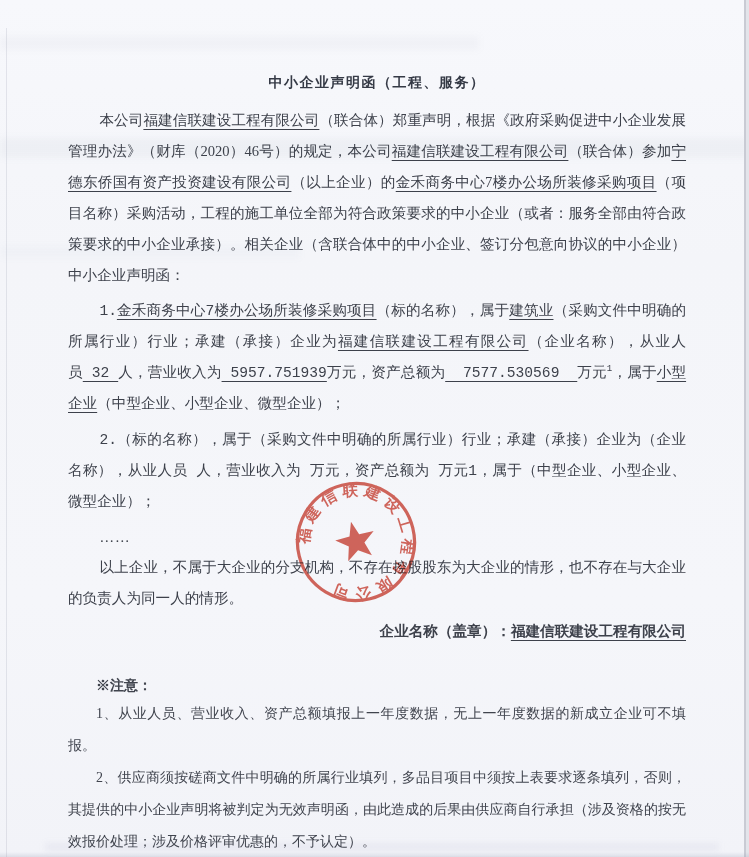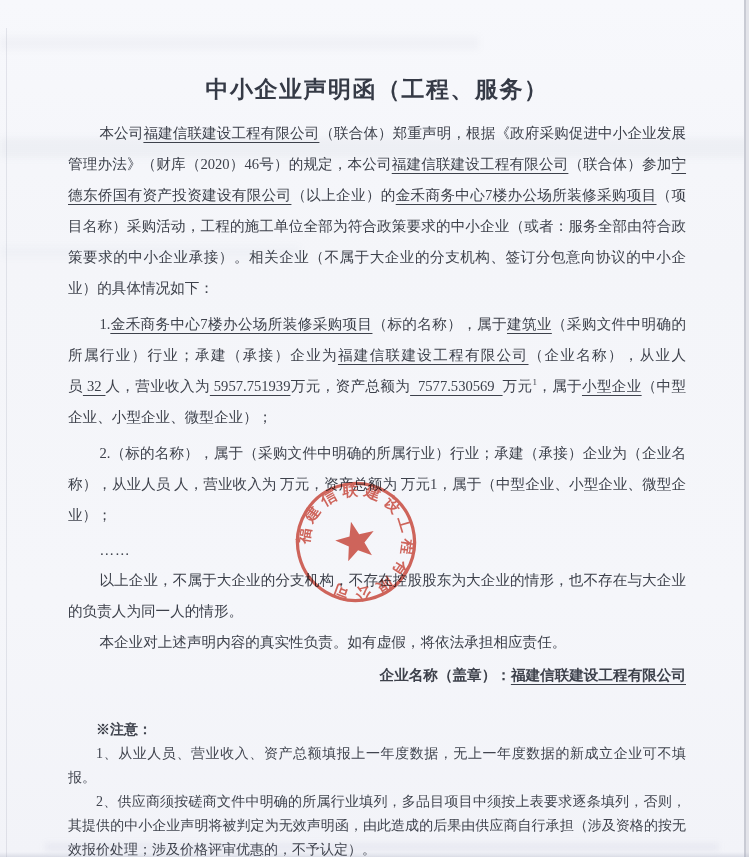--- a/index.html
+++ b/index.html
@@ -21,33 +21,33 @@
   .ghost.g1{top:138px;left:0;width:100%;height:20px;background:rgba(110,120,150,.055);}
   .ghost.g2{top:36px;left:0;width:64%;height:14px;background:rgba(110,120,150,.045);}
   .ghost.g3{top:246px;left:0;width:40%;height:12px;background:rgba(110,120,150,.03);}
   .ghost.g4{bottom:6px;left:6%;width:90%;height:8px;background:rgba(110,120,150,.07);}
 
   .content{
     position:absolute;left:68px;top:74px;width:618px;
     color:#3d414b;font-size:14.6px;
   }
   .title{
-    text-align:center;font-weight:bold;font-size:23px;letter-spacing:1.5px;
+    text-align:center;font-weight:bold;font-size:14px;letter-spacing:1.5px;
     color:#353a46;margin:0 0 13px 0;
   }
   .para{
     margin:0;text-align:justify;text-indent:2.15em;line-height:31px;
   }
-  .para.item{margin-top:5px;}
+  .para.item{margin-top:5px;font-family:Liberation Mono, monospace;}
   .para.ellip{margin-top:4px;line-height:30px;letter-spacing:1px;}
   .para.sign{text-align:right;margin-top:2px;font-weight:bold;}
   .u{text-decoration:underline;text-underline-offset:3.5px;text-decoration-thickness:1px;}
   sup{font-size:9px;line-height:0;}
   .notes{margin-top:27px;font-size:14px;color:#40444e;}
-  .notes .n{margin:0;text-align:justify;text-indent:2em;line-height:24px;}
+  .notes .n{margin:0;text-align:justify;text-indent:2em;line-height:32px;}
   .notes .nh{margin:0 0 1px 0;text-indent:2em;line-height:23px;font-weight:bold;}
 
   .seal{
     position:absolute;left:291px;top:477px;width:130px;height:130px;
     transform:rotate(-14deg);opacity:.82;mix-blend-mode:multiply;
     pointer-events:none;
   }
   .seal text{fill:var(--seal-color,#cf4739);font-weight:bold;}
   .seal .ring{stroke:var(--seal-color,#cf4739);}
   .seal .star{fill:var(--seal-color,#cf4739);}
@@ -61,31 +61,30 @@
   <div class="ghost g3"></div>
   <div class="ghost g4"></div>
   <div class="edge-right-soft"></div>
   <div class="edge-right"></div>
   <div class="edge-left"></div>
   <div class="edge-bottom"></div>
 
   <div class="content">
     <h1 class="title">中小企业声明函（工程、服务）</h1>
 
-    <p class="para"><span>本公司</span><span class="u">福建信联建设工程有限公司</span><span>（联合体）郑重声明，根据《政府采购促进中小企业发展管理办法》（财库（2020）46号）的规定，本公司</span><span class="u">福建信联建设工程有限公司</span><span>（联合体）参加</span><span class="u">宁德东侨国有资产投资建设有限公司</span><span>（以上企业）的</span><span class="u">金禾商务中心7楼办公场所装修采购项目</span><span>（项目名称）采购活动，工程的施工单位全部为符合政策要求的中小企业（或者：服务全部由符合政策要求的中小企业承接）。相关企业（不属于大企业的分支机构、签订分包意向协议的中小企业）的具体情况如下：</span></p>
+    <p class="para"><span>本公司</span><span class="u">福建信联建设工程有限公司</span><span>（联合体）郑重声明，根据《政府采购促进中小企业发展管理办法》（财库（2020）46号）的规定，本公司</span><span class="u">福建信联建设工程有限公司</span><span>（联合体）参加</span><span class="u">宁德东侨国有资产投资建设有限公司</span><span>（以上企业）的</span><span class="u">金禾商务中心7楼办公场所装修采购项目</span><span>（项目名称）采购活动，工程的施工单位全部为符合政策要求的中小企业（或者：服务全部由符合政策要求的中小企业承接）。相关企业（含联合体中的中小企业、签订分包意向协议的中小企业）中小企业声明函：</span></p>
 
     <p class="para item"><span>1.</span><span class="u">金禾商务中心7楼办公场所装修采购项目</span><span>（标的名称），属于</span><span class="u">建筑业</span><span>（采购文件中明确的所属行业）行业；承建（承接）企业为</span><span class="u">福建信联建设工程有限公司</span><span>（企业名称），从业人员</span><span class="u">&nbsp;32&nbsp;</span><span>人，营业收入为</span><span class="u">&nbsp;5957.751939</span><span>万元，资产总额为</span><span class="u">&nbsp;&nbsp;7577.530569&nbsp;&nbsp;</span><span>万元</span><sup>1</sup><span>，属于</span><span class="u">小型企业</span><span>（中型企业、小型企业、微型企业）；</span></p>
 
     <p class="para item"><span>2.（标的名称），属于（采购文件中明确的所属行业）行业；承建（承接）企业为（企业名称），从业人员 人，营业收入为 万元，资产总额为 万元1，属于（中型企业、小型企业、微型企业）；</span></p>
 
     <p class="para ellip">……</p>
 
     <p class="para">以上企业，不属于大企业的分支机构，不存在控股股东为大企业的情形，也不存在与大企业的负责人为同一人的情形。</p>
 
-    <p class="para">本企业对上述声明内容的真实性负责。如有虚假，将依法承担相应责任。</p>
 
     <p class="para sign"><span>企业名称（盖章）：</span><span class="u">福建信联建设工程有限公司</span></p>
 
 
     <div class="notes">
       <p class="nh">※注意：</p>
       <p class="n">1、从业人员、营业收入、资产总额填报上一年度数据，无上一年度数据的新成立企业可不填报。</p>
       <p class="n">2、供应商须按磋商文件中明确的所属行业填列，多品目项目中须按上表要求逐条填列，否则，其提供的中小企业声明将被判定为无效声明函，由此造成的后果由供应商自行承担（涉及资格的按无效报价处理；涉及价格评审优惠的，不予认定）。</p>
 
     </div>

